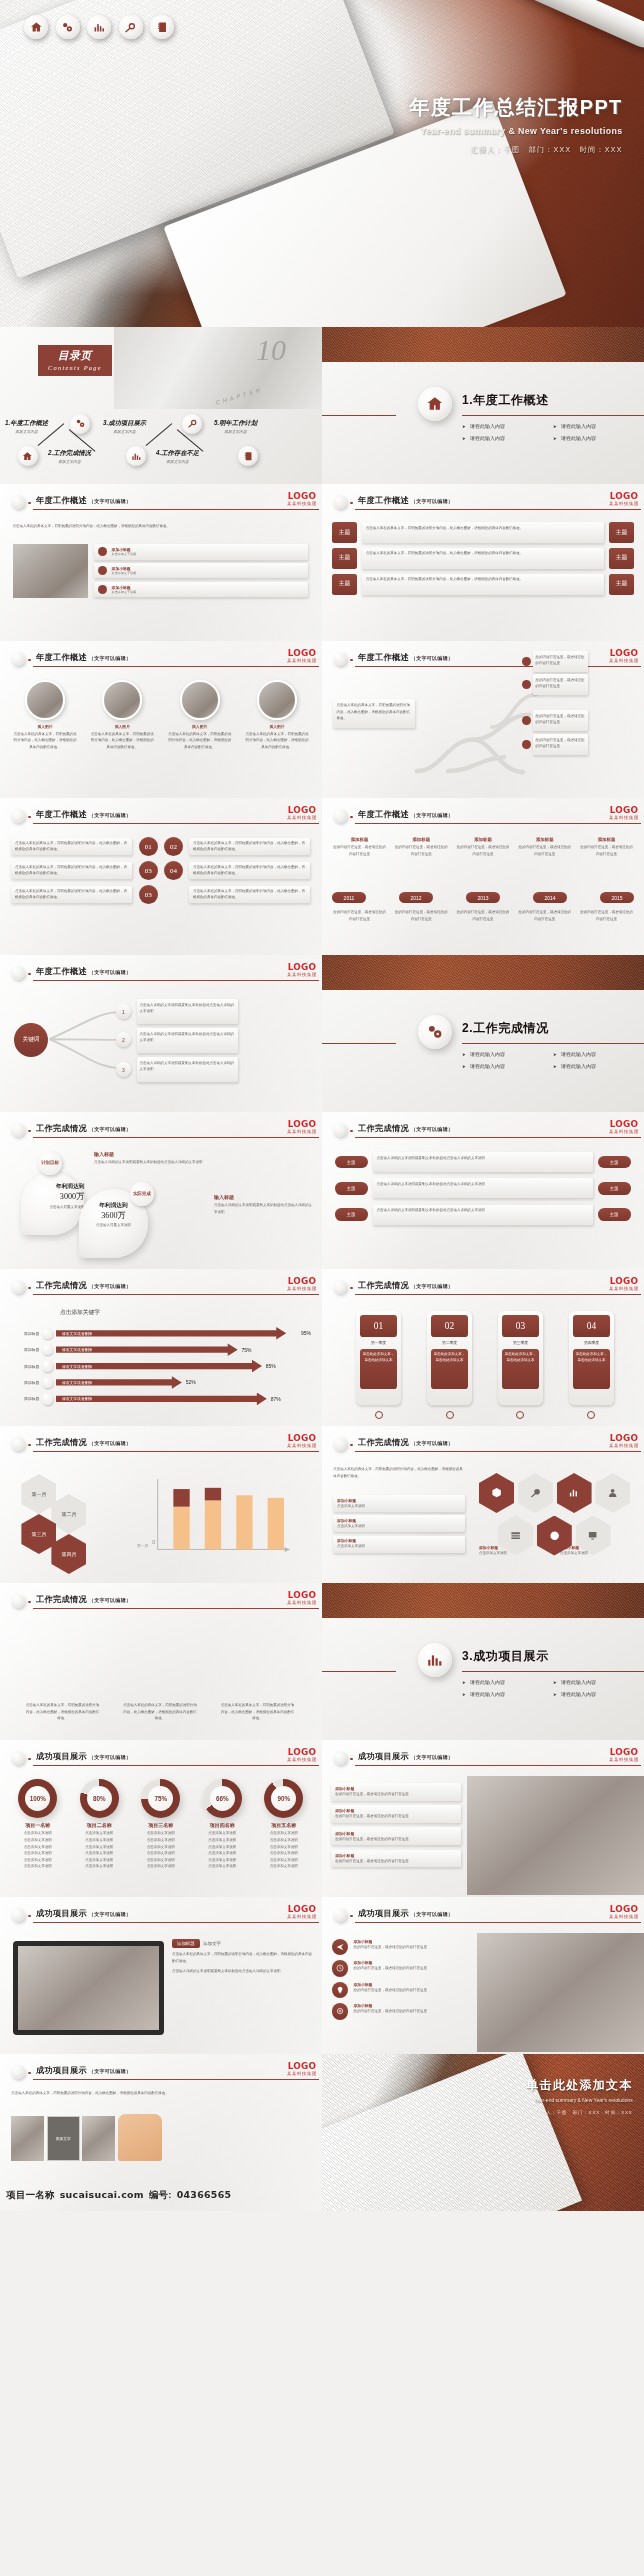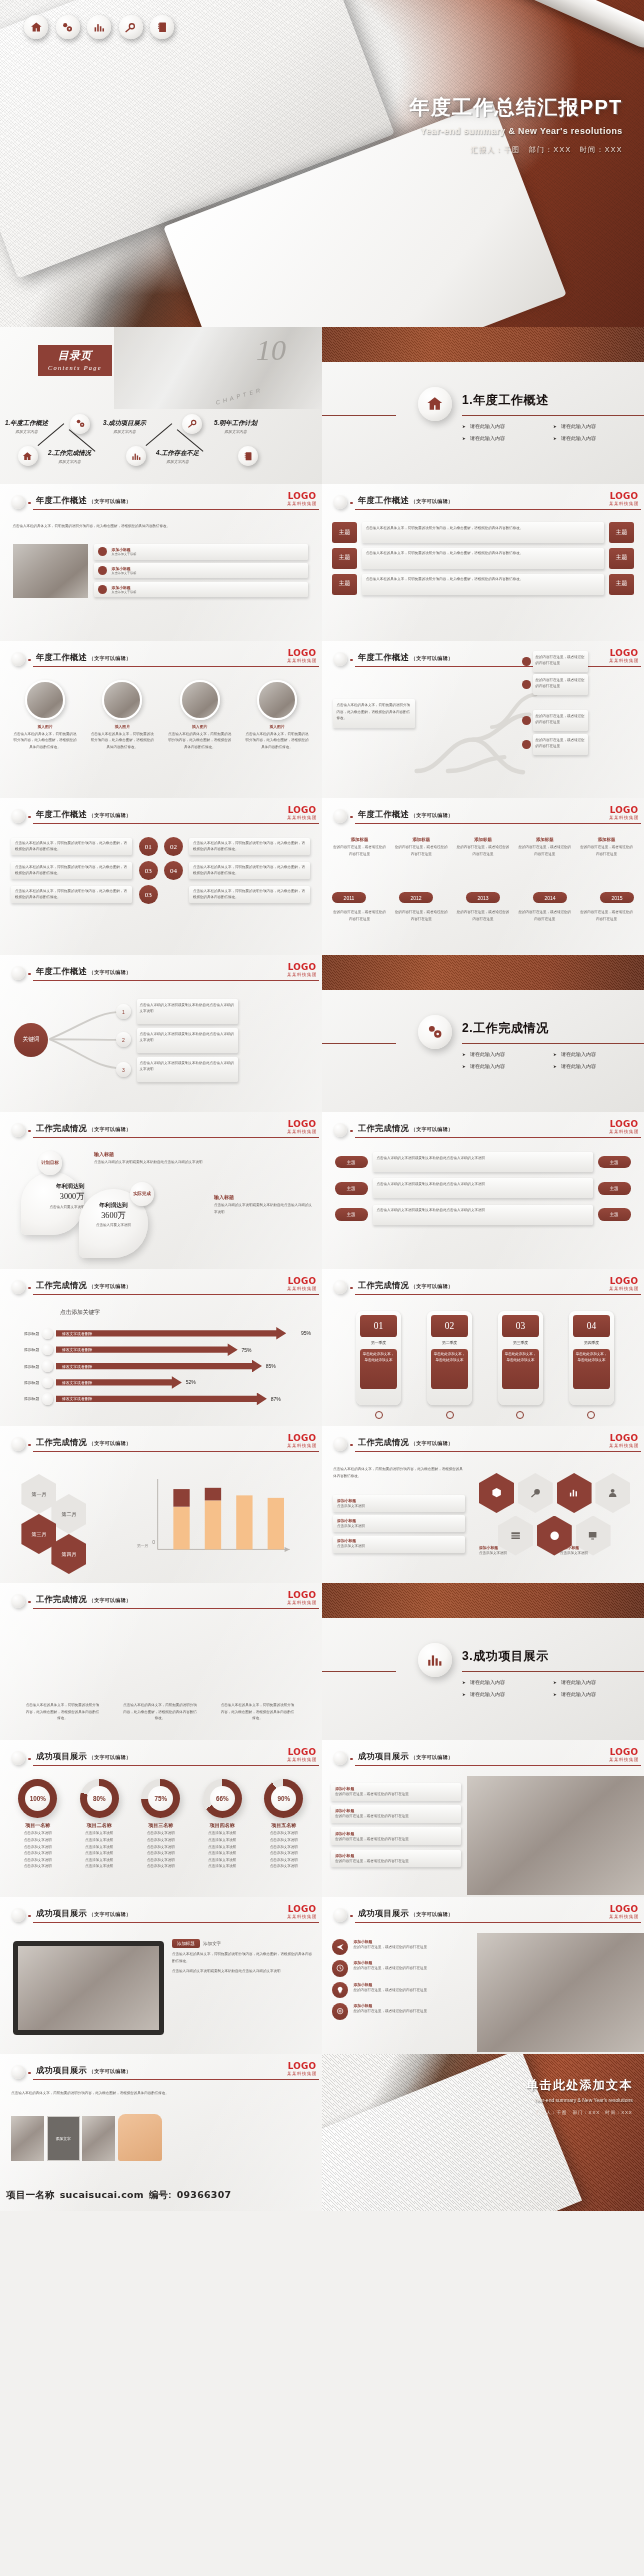--- a/index.html
+++ b/index.html
@@ -1162,21 +1162,21 @@
       <div style="position:absolute;left:11.3px;top:60px;display:flex;gap:2.5px;align-items:flex-end;">
         <div class="photo-w" style="width:33px;height:45px;"></div>
         <div style="width:33px;height:45px;background:#6e6a66;border:1.3px solid #cfccc8;color:#fff;font-size:3.8px;display:flex;align-items:center;justify-content:center;">添加文字</div>
         <div class="photo-w" style="width:33px;height:45px;"></div>
         <div style="width:44px;height:47px;background:linear-gradient(150deg,#f1c49c,#e0a878);border-radius:7.5px 7.5px 2.5px 2.5px;"></div>
       </div>
       <div class="watermark">
         <span>项目一名称</span>
         <span class="site">sucaisucai.com</span>
         <span>编号:</span>
-        <span class="site">09366307</span>
+        <span class="site">04366565</span>
       </div>
     </div>
 
     <div class="thankyou">
       <div class="paper"></div>
       <div class="grain"></div>
       <div class="txt">
         <div class="h">单击此处添加文本</div>
         <div class="e">Year-end summary &amp; New Year's resolutions</div>
         <div class="b">汇报人：千图　部门：XXX　时间：XXX</div>

